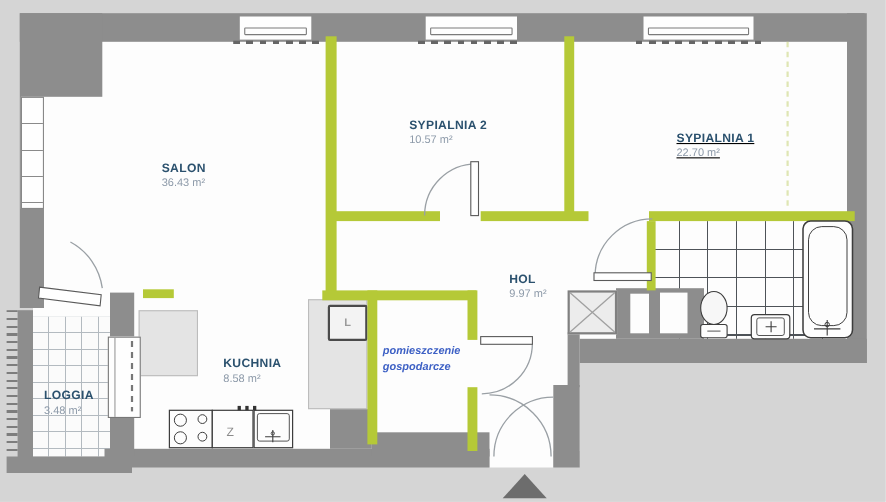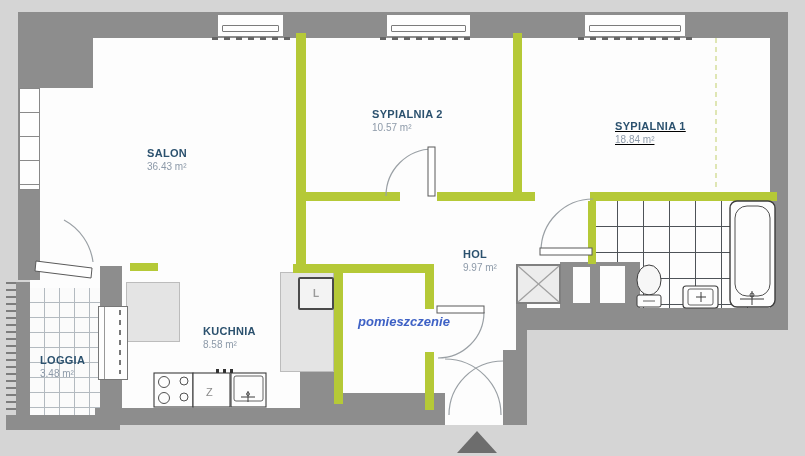--- a/index.html
+++ b/index.html
@@ -26,22 +26,22 @@
   .hatch{position:absolute;width:10px;
         background:repeating-linear-gradient(180deg,#7d7d7d 0 2px,transparent 2px 7px);}
   .shaft{position:absolute;background:#ececec;border:2px solid #808080;box-sizing:border-box;}
   .fridge{position:absolute;background:#f3f3f3;border:2px solid #4a4a4a;border-radius:2px;
         box-sizing:border-box;display:flex;align-items:center;justify-content:center;
         color:#9a9a9a;font-size:10px;font-weight:bold;}
   .niche{position:absolute;background:#fdfdfd;}
   .lbl{position:absolute;line-height:1.25;white-space:nowrap;}
   .rname{font-weight:bold;font-size:11px;color:#2b516e;letter-spacing:.3px;}
   .rarea{font-size:10px;color:#8d9aa9;}
-  .util{position:absolute;width:112px;text-align:center;font-style:italic;font-weight:bold;
-        font-size:13px;color:#3e61c5;line-height:1.4;}
+  .util{position:absolute;width:112px;text-align:left;font-style:italic;font-weight:bold;
+        font-size:10px;color:#3e61c5;line-height:1.4;}
   svg{position:absolute;left:0;top:0;pointer-events:none;}
 </style>
 </head>
 <body>
 
 <div class="stage">
 
   <div class="fl" style="left:30px;top:30px;width:745px;height:280px;"></div>
   <div class="fl" style="left:95px;top:260px;width:432px;height:150px;"></div>
   <div class="fl" style="left:445px;top:400px;width:58px;height:25px;"></div>
@@ -174,31 +174,32 @@
   <div class="lbl" style="left:147px;top:147px;">
     <div class="rname">SALON</div>
     <div class="rarea">36.43 m²</div>
   </div>
   <div class="lbl" style="left:372px;top:108px;">
     <div class="rname">SYPIALNIA 2</div>
     <div class="rarea">10.57 m²</div>
   </div>
   <div class="lbl" style="left:615px;top:120px;text-decoration:underline;">
     <div class="rname">SYPIALNIA 1</div>
-    <div class="rarea">18.84 m²</div>
+    <div class="rarea">22.70 m²</div>
   </div>
   <div class="lbl" style="left:463px;top:228px;margin-top:20px;">
     <div class="rname">HOL</div>
     <div class="rarea">9.97 m²</div>
   </div>
   <div class="lbl" style="left:203px;top:325px;">
     <div class="rname">KUCHNIA</div>
     <div class="rarea">8.58 m²</div>
   </div>
   <div class="lbl" style="left:40px;top:354px;">
     <div class="rname">LOGGIA</div>
     <div class="rarea">3.48 m²</div>
   </div>
   <div class="util" style="left:348px;top:313px;">
     <div>pomieszczenie</div>
+    <div>gospodarcze</div>
   </div>
 
 </div>
 
 </body></html>

